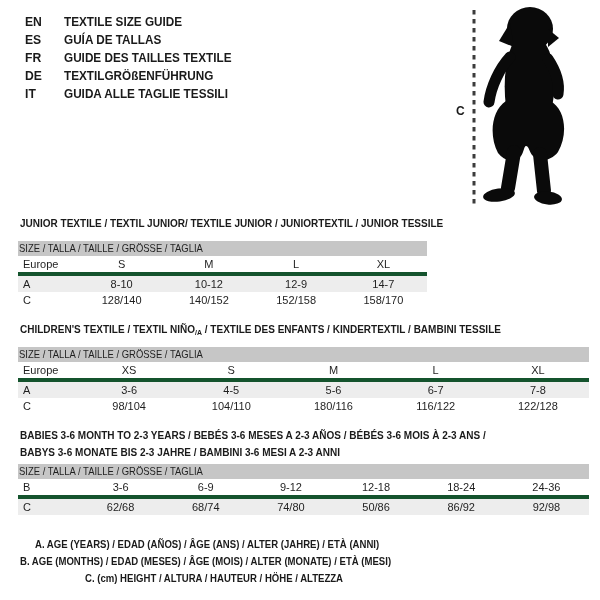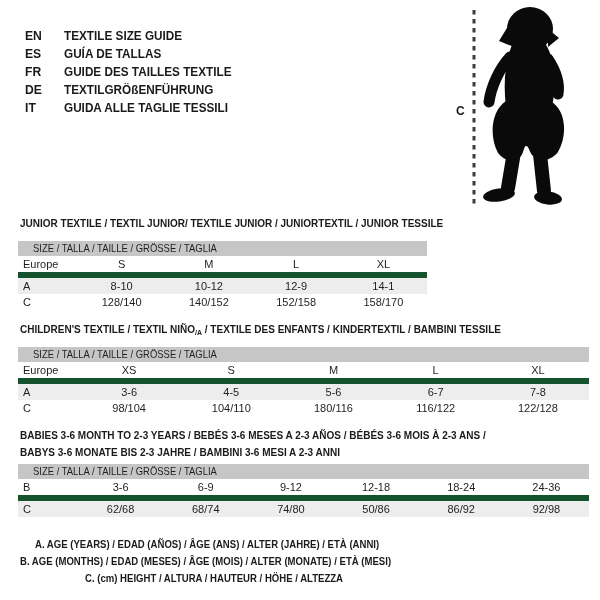--- a/index.html
+++ b/index.html
@@ -3,40 +3,40 @@
 <meta charset="utf-8">
 <style>
   html,body{margin:0;padding:0;background:#ffffff;}
   .canvas{
     position:relative;width:600px;height:600px;background:#ffffff;overflow:hidden;
     font-family:"Liberation Sans","DejaVu Sans",sans-serif;color:#1a1a1a;
   }
   .cond{display:inline-block;transform:scaleX(0.87);transform-origin:0 50%;white-space:nowrap;}
 
   
-  .languages{position:absolute;left:25px;top:27px;font-weight:bold;font-size:13.5px;line-height:18px;}
+  .languages{position:absolute;left:25px;top:13px;font-weight:bold;font-size:13.5px;line-height:18px;}
   .lang-row{white-space:nowrap;}
   .lang-code{display:inline-block;width:32px;transform:scaleX(0.9);transform-origin:0 50%;}
   .lang-text{display:inline-block;margin-left:3px;transform:scaleX(0.87);transform-origin:0 50%;}
 
   
   .dash-line{position:absolute;left:470px;top:8px;}
   .height-label{position:absolute;left:456px;top:104px;font-weight:bold;font-size:12px;}
   .baby{position:absolute;left:478px;top:5px;}
 
   
   .tbl-title{position:absolute;left:20px;font-weight:bold;font-size:11.5px;line-height:17px;}
   .sub{font-size:8px;vertical-align:-2px;}
   .size-table{position:absolute;left:18px;}
-  .bar{height:15px;line-height:15px;background:#c6c6c6;padding-left:15px;font-size:10.5px;color:#1f1f1f;}
+  .bar{height:15px;line-height:15px;background:#c6c6c6;padding-left:1px;font-size:10.5px;color:#1f1f1f;}
   .bar .cond{transform:scaleX(0.9);}
   table{border-collapse:collapse;table-layout:fixed;width:100%;}
   td{font-size:11px;height:16px;text-align:center;color:#1f1f1f;padding:0;overflow:hidden;white-space:nowrap;}
   td.lbl{text-align:left;padding-left:5px;}
-  tr.r-border td{border-bottom:6px solid #14532d;}
+  tr.r-border td{border-bottom:4px solid #14532d;}
   tr.r-shade td{background:#ededed;}
   .w1{width:409px;} .w2{width:571px;}
   col.c-label{width:60px;}
 
   
   .notes{position:absolute;left:20px;top:536px;font-weight:bold;font-size:11px;line-height:17px;text-align:center;}
 </style>
 </head>
 <body>
 
@@ -106,21 +106,21 @@
         <td>S</td>
         <td>M</td>
         <td>L</td>
         <td>XL</td>
       </tr>
       <tr class="r-shade">
         <td class="lbl">A</td>
         <td>8-10</td>
         <td>10-12</td>
         <td>12-9</td>
-        <td>14-1</td>
+        <td>14-7</td>
       </tr>
       <tr>
         <td class="lbl">C</td>
         <td>128/140</td>
         <td>140/152</td>
         <td>152/158</td>
         <td>158/170</td>
       </tr>
     </tbody>
       </table>

